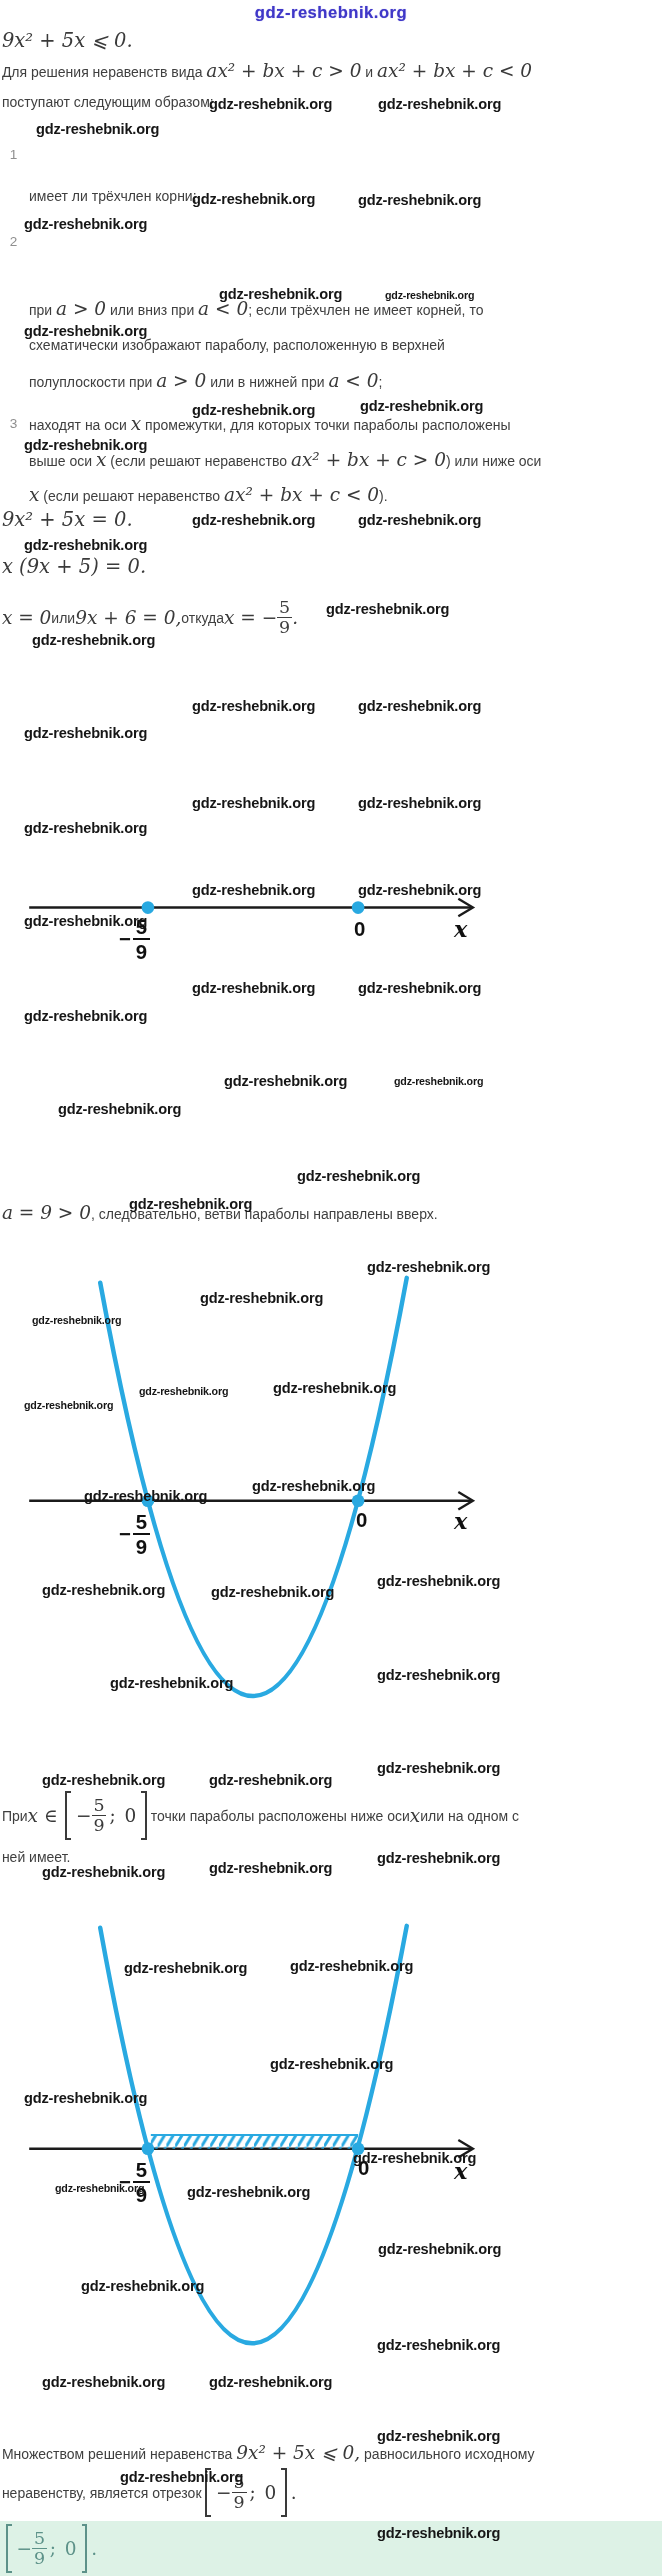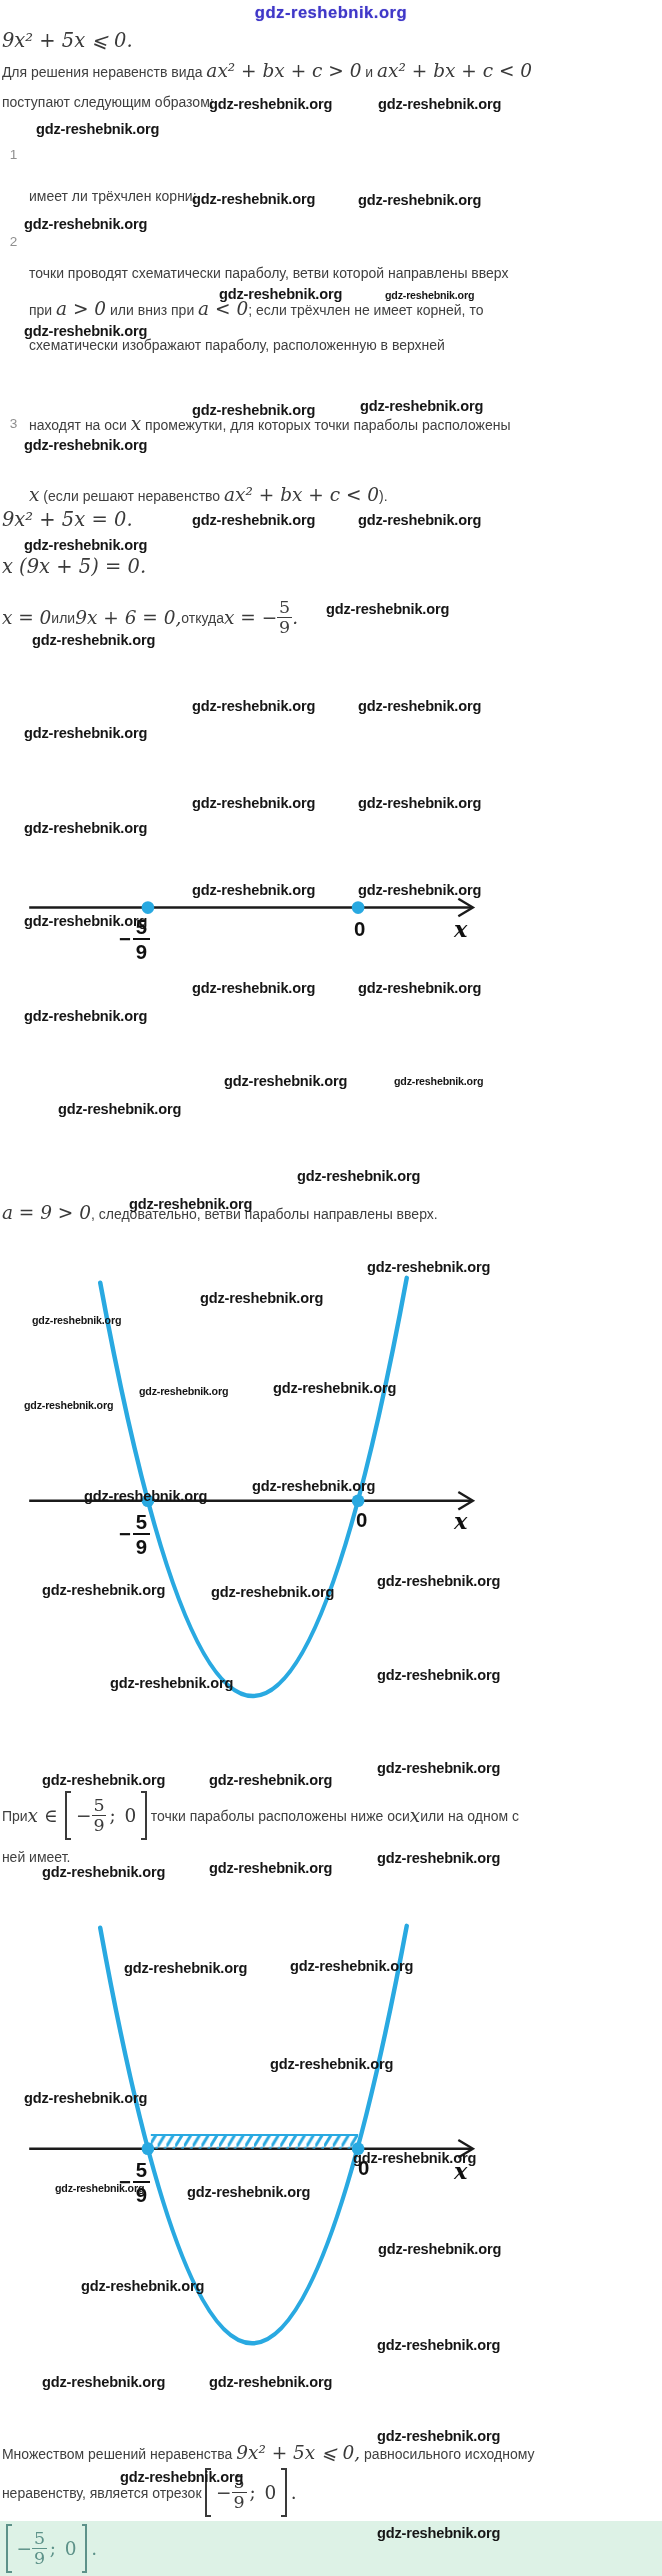--- a/index.html
+++ b/index.html
@@ -51,26 +51,27 @@
     <span class="mt mt-big">9x² + 5x ⩽ 0.</span>
   </div>
 
   <div class="tline" style="left:1.9px;top:60px"><span class="ru">Для решения неравенств вида </span><span class="mt">ax² + bx + c &gt; 0</span><span class="ru"> и </span><span class="mt">ax² + bx + c &lt; 0</span></div>
   <div class="tline" style="left:1.9px;top:93px"><span class="ru">поступают следующим образом:</span></div>
 
   <div class="marker" style="left:9.7px;top:147px">1</div>
   <div class="tline" style="left:29px;top:187px"><span class="ru">имеет ли трёхчлен корни;</span></div>
 
   <div class="marker" style="left:9.7px;top:234px">2</div>
-  <div class="tline" style="left:29px;top:264px"><span class="ru">точки проводят схематически параболу, ветви которой направлены вверх</span></div>
   <div class="tline" style="left:29px;top:298px"><span class="ru">при </span><span class="mt">a &gt; 0</span><span class="ru"> или вниз при </span><span class="mt">a &lt; 0</span><span class="ru">; если трёхчлен не имеет корней, то</span></div>
   <div class="tline" style="left:29px;top:336px"><span class="ru">схематически изображают параболу, расположенную в верхней</span></div>
+  <div class="tline" style="left:29px;top:370px"><span class="ru">полуплоскости при </span><span class="mt">a &gt; 0</span><span class="ru"> или в нижней при </span><span class="mt">a &lt; 0</span><span class="ru">;</span></div>
 
   <div class="marker" style="left:9.7px;top:416px">3</div>
   <div class="tline" style="left:29px;top:413px"><span class="ru">находят на оси </span><span class="mt">x</span><span class="ru"> промежутки, для которых точки параболы расположены</span></div>
+  <div class="tline" style="left:29px;top:449px"><span class="ru">выше оси </span><span class="mt">x</span><span class="ru"> (если решают неравенство </span><span class="mt">ax² + bx + c &gt; 0</span><span class="ru">) или ниже оси</span></div>
   <div class="tline" style="left:29px;top:484px"><span class="mt">x</span><span class="ru"> (если решают неравенство </span><span class="mt">ax² + bx + c &lt; 0</span><span class="ru">).</span></div>
 
   <div class="tline" style="left:1.9px;top:508px"><span class="mt mt-big">9x² + 5x = 0.</span></div>
   <div class="tline" style="left:1.9px;top:555px"><span class="mt mt-big">x (9x + 5) = 0.</span></div>
   <div class="tline eqflex" style="left:1.9px;top:594px;height:47px">
     <span class="mt">x = 0</span>
       <span class="ru"> или </span>
       <span class="mt">9x + 6 = 0,</span>
       <span class="ru"> откуда </span>
       <span class="mt">x = −</span>

